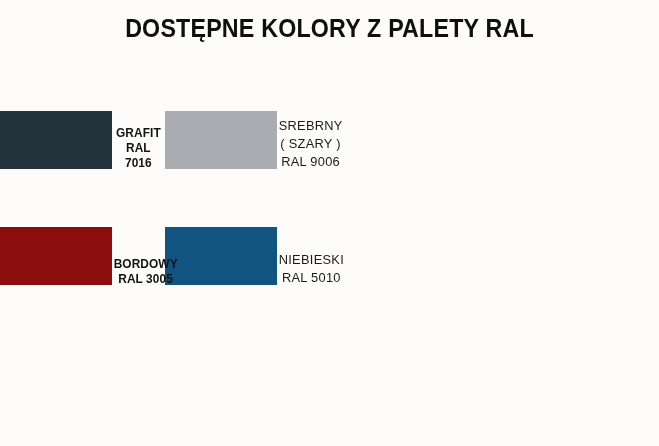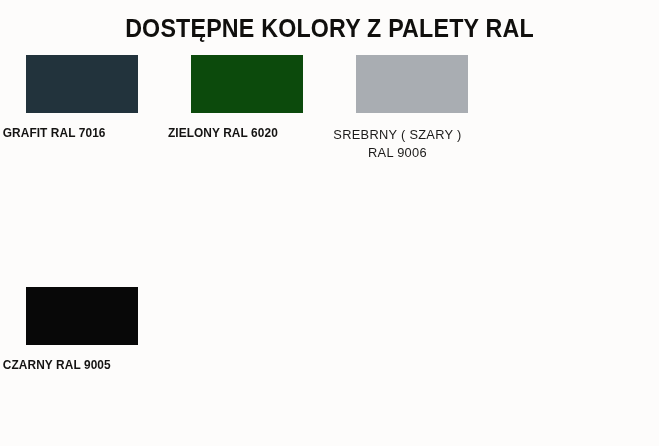--- a/index.html
+++ b/index.html
@@ -43,22 +43,22 @@
   }
   .row {
     display: flex;
     width: 659px;
     height: 116px;
     box-sizing: border-box;
   }
   .cell {
     width: 164.75px;
     display: flex;
-    flex-direction: column;
-    align-items: flex-start;
+    flex-direction: row;
+    align-items: flex-end;
     box-sizing: border-box;
   }
   .swatch-wrap {
     height: 60px;
     display: flex;
     align-items: flex-start;
     justify-content: center;
     width: 100%;
   }
   .swatch {
@@ -103,39 +103,39 @@
 
     <div class="row">
       <div class="cell">
         <div class="swatch-wrap">
           <div class="swatch" style="background: rgb(34, 51, 60);"></div>
         </div>
         <div class="label">GRAFIT RAL 7016</div>
       </div>
       <div class="cell">
         <div class="swatch-wrap">
-          <div class="swatch" style="background: rgb(12, 74, 12);"></div>
-        </div>
-        <div class="label">ZIELONY RAL 6020</div>
-      </div>
-      <div class="cell">
-        <div class="swatch-wrap">
           <div class="swatch" style="background: rgb(169, 173, 178);"></div>
         </div>
         <div class="label light">SREBRNY ( SZARY )
 RAL 9006</div>
       </div>
     </div>
 
     <div class="row">
+      <div class="cell">
+        <div class="swatch-wrap">
+          <div class="swatch" style="background: rgb(140, 13, 13);"></div>
+        </div>
+        <div class="label">BORDOWY RAL 3005</div>
+      </div>
+      <div class="cell">
+        <div class="swatch-wrap">
+          <div class="swatch" style="background: rgb(17, 84, 128);"></div>
+        </div>
+        <div class="label light">NIEBIESKI RAL 5010</div>
+      </div>
     </div>
 
     <div class="row">
-      <div class="cell">
-        <div class="swatch-wrap">
-          <div class="swatch" style="background: rgb(8, 8, 8);"></div>
-        </div>
-        <div class="label">CZARNY RAL 9005</div>
-      </div>
     </div>
 
   </div>
 </div>
 
 </body></html>

